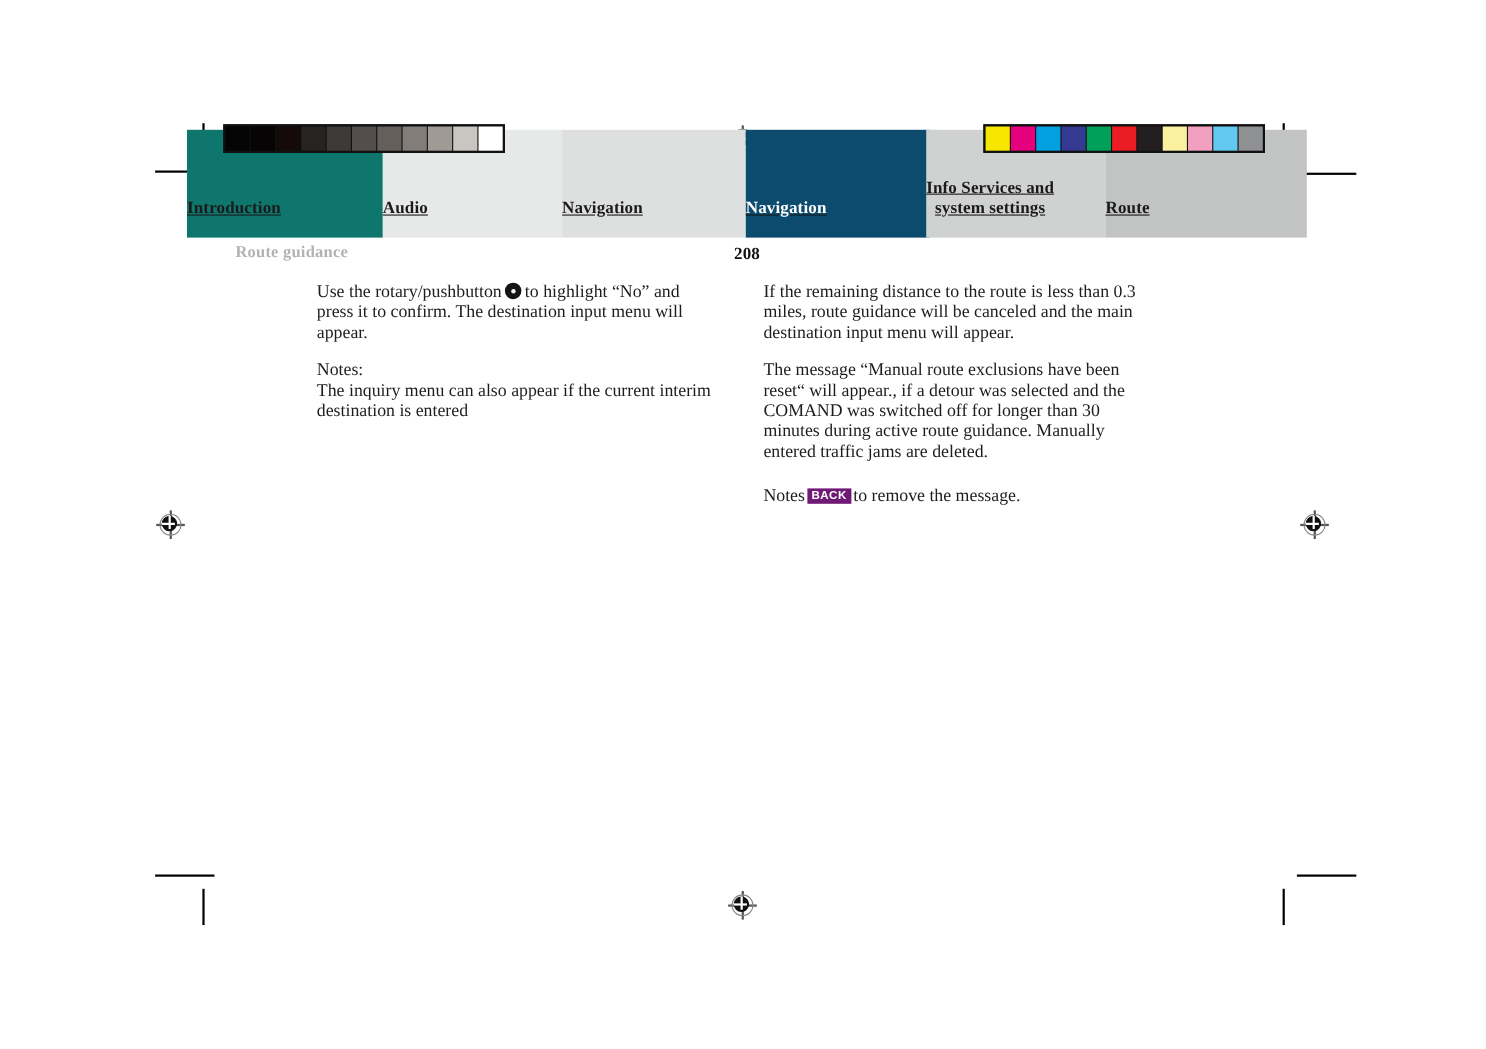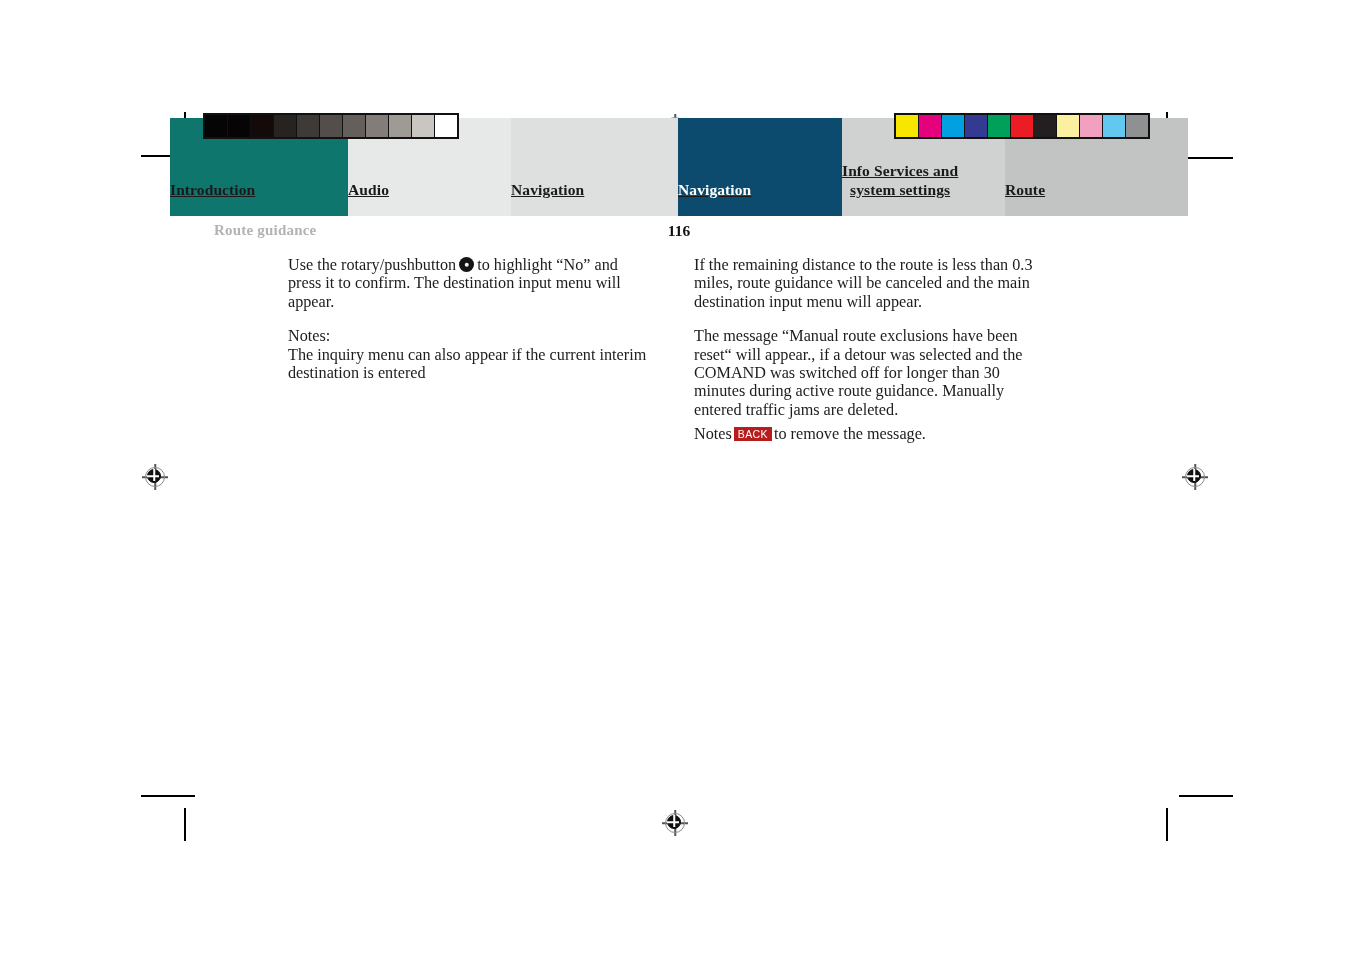--- a/index.html
+++ b/index.html
@@ -145,24 +145,24 @@
     content: "";
     position: absolute;
     left: 50%; top: 50%;
     width: 4.5px; height: 4.5px;
     border-radius: 50%;
     background: #f2f2f2;
     transform: translate(-50%, -50%);
   }
   .key-badge {
     display: inline-block;
-    background: #b91c1c;
+    background: #701a75;
     color: #fff;
     font-family: "Liberation Sans", sans-serif;
-    font-weight: normal;
+    font-weight: bold;
     font-size: 10.5px;
     letter-spacing: 0.4px;
     padding: 1.5px 4px 1.5px 4px;
     vertical-align: 1.5px;
     margin: 0 2px;
     line-height: 1;
   }
 </style>
 </head>
 <body>
@@ -247,32 +247,32 @@
     <div class="swatch" style="background: rgb(236, 28, 36);"></div>
     <div class="swatch" style="background: rgb(35, 31, 32);"></div>
     <div class="swatch" style="background: rgb(251, 240, 160);"></div>
     <div class="swatch" style="background: rgb(242, 160, 192);"></div>
     <div class="swatch" style="background: rgb(99, 200, 240);"></div>
     <div class="swatch" style="background: rgb(143, 144, 146);"></div>
   </div>
 
 <header id="page-header">
   <div id="section-title">Route guidance</div>
-  <div id="page-number">116</div>
+  <div id="page-number">208</div>
 </header>
 
 <section class="column" id="col-left">
 
   <p class="para"><span>Use the rotary/pushbutton</span><span class="rotary-icon"></span><span>to highlight “No” and press it to confirm. The destination input menu will appear.</span></p>
 
   <p class="para notes-head">Notes:</p>
 
   <p class="para">The inquiry menu can also appear if the current interim destination is entered</p>
 
 </section>
 
 <section class="column" id="col-right">
   <p class="para">If the remaining distance to the route is less than 0.3 miles, route guidance will be canceled and the main destination input menu will appear.</p>
 
-  <p class="para" style="margin-bottom:6px;">The message “Manual route exclusions have been reset“ will appear., if a detour was selected and the COMAND was switched off for longer than 30 minutes during active route guidance. Manually entered traffic jams are deleted.</p>
+  <p class="para" style="margin-bottom:22px;">The message “Manual route exclusions have been reset“ will appear., if a detour was selected and the COMAND was switched off for longer than 30 minutes during active route guidance. Manually entered traffic jams are deleted.</p>
 
   <p class="para tight"><span>Notes</span><span class="key-badge">BACK</span><span>to remove the message.</span></p>
 </section>
 
 </body></html>

